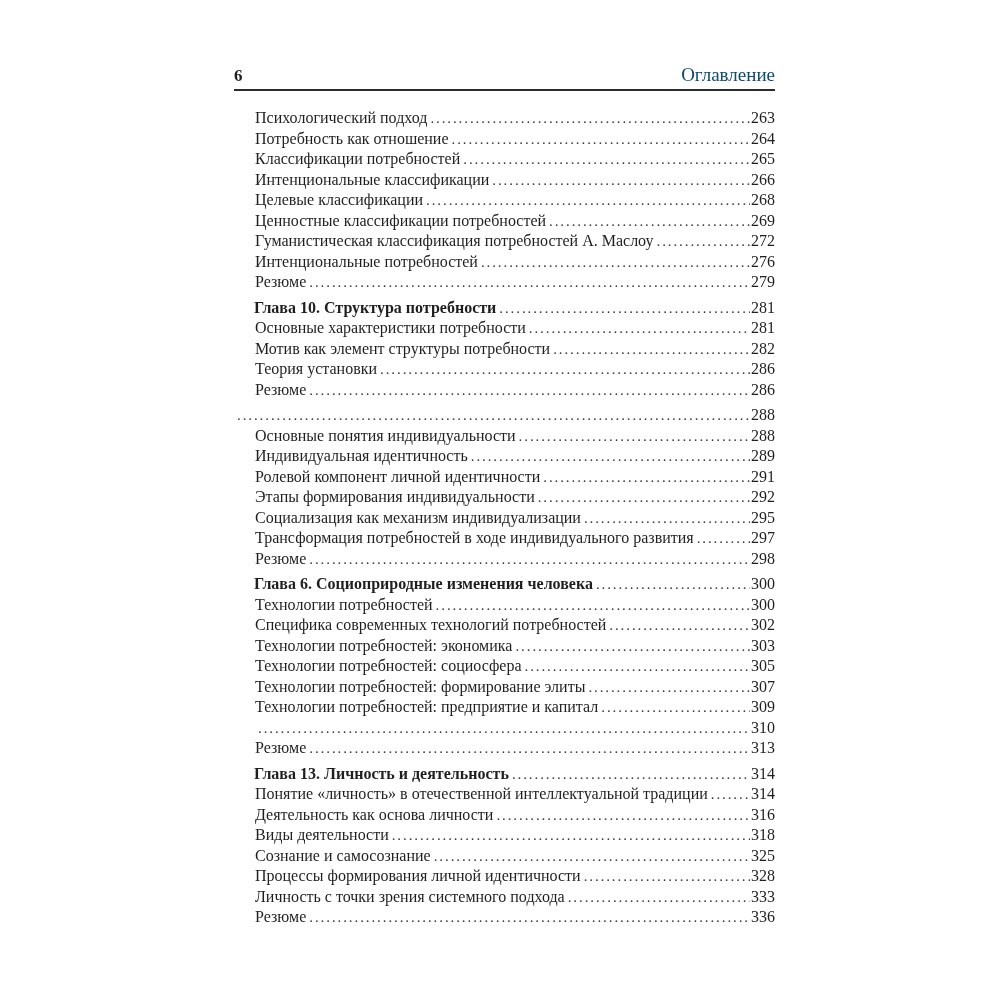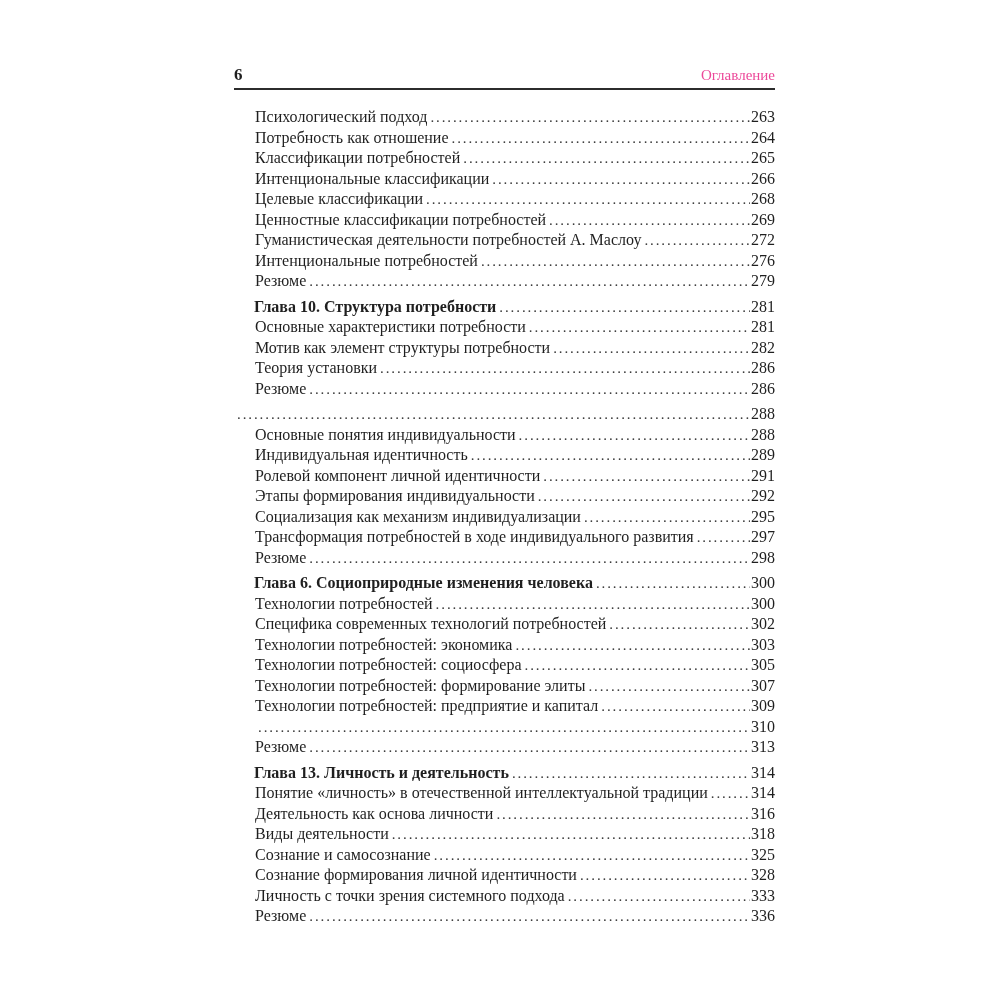--- a/index.html
+++ b/index.html
@@ -24,22 +24,22 @@
     align-items: baseline;
     border-bottom: 2px solid #2c2c2c;
     padding-bottom: 4px;
   }
   .folio {
     font-weight: bold;
     font-size: 17px;
     line-height: 18px;
   }
   .head-title {
-    font-size: 15px;
-    color: #ec4899;
+    font-size: 19px;
+    color: #0c4a6e;
     line-height: 18px;
   }
   .toc {
     margin-top: 17px;
   }
   .toc-section { margin: 0; padding: 0; }
   .toc-section + .toc-section { margin-top: 5px; }
   .toc-row {
     display: flex;
     align-items: baseline;
@@ -99,21 +99,21 @@
           <span class="label">Целевые классификации</span>
           <span class="dots"></span>
           <span class="pg">268</span>
         </div>
         <div class="toc-row sub">
           <span class="label">Ценностные классификации потребностей</span>
           <span class="dots"></span>
           <span class="pg">269</span>
         </div>
         <div class="toc-row sub">
-          <span class="label">Гуманистическая деятельности потребностей А. Маслоу</span>
+          <span class="label">Гуманистическая классификация потребностей А. Маслоу</span>
           <span class="dots"></span>
           <span class="pg">272</span>
         </div>
         <div class="toc-row sub">
           <span class="label">Интенциональные потребностей</span>
           <span class="dots"></span>
           <span class="pg">276</span>
         </div>
         <div class="toc-row sub">
           <span class="label">Резюме</span>
@@ -255,21 +255,21 @@
           <span class="label">Виды деятельности</span>
           <span class="dots"></span>
           <span class="pg">318</span>
         </div>
         <div class="toc-row sub">
           <span class="label">Сознание и самосознание</span>
           <span class="dots"></span>
           <span class="pg">325</span>
         </div>
         <div class="toc-row sub">
-          <span class="label">Сознание формирования личной идентичности</span>
+          <span class="label">Процессы формирования личной идентичности</span>
           <span class="dots"></span>
           <span class="pg">328</span>
         </div>
         <div class="toc-row sub">
           <span class="label">Личность с точки зрения системного подхода</span>
           <span class="dots"></span>
           <span class="pg">333</span>
         </div>
         <div class="toc-row sub">
           <span class="label">Резюме</span>

